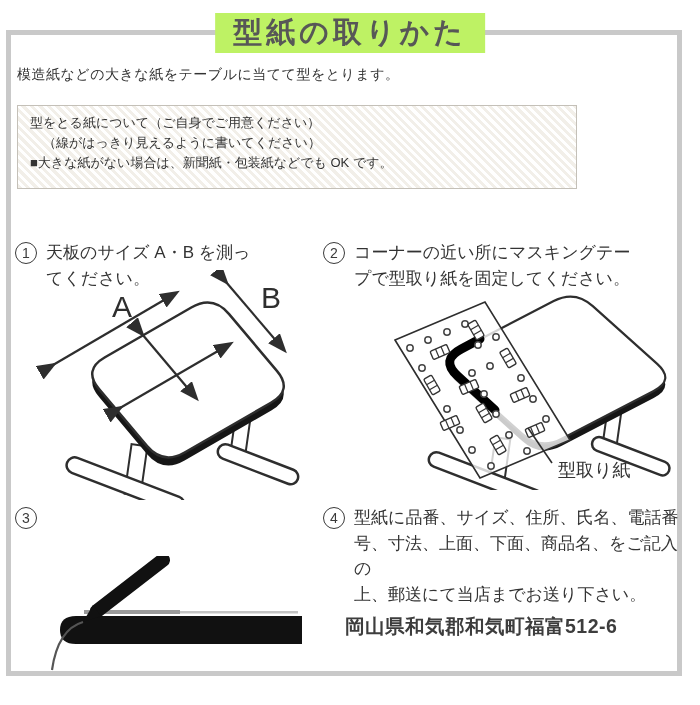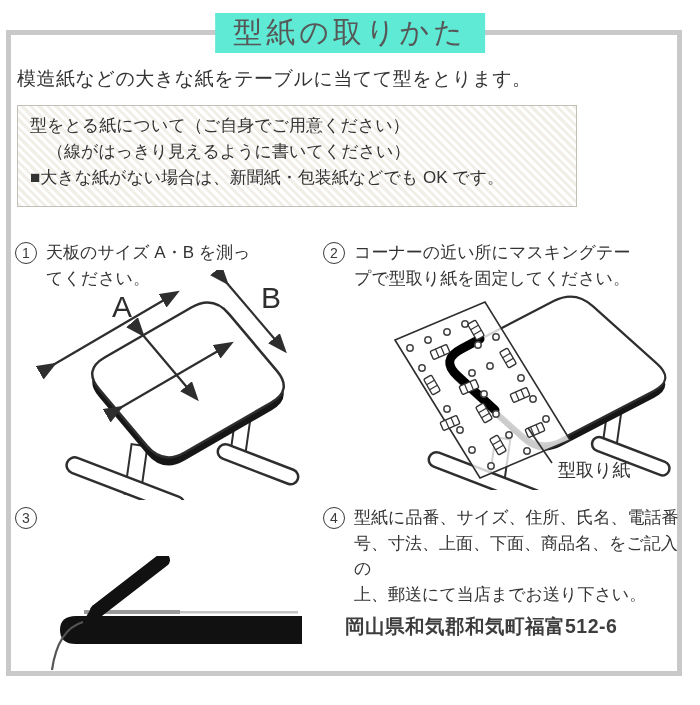--- a/index.html
+++ b/index.html
@@ -7,32 +7,32 @@
     width:700px;height:705px;position:relative;background:#ffffff;
     font-family:"Liberation Sans","DejaVu Sans",sans-serif;
     color:#333;overflow:hidden;
   }
   .frame{
     position:absolute;left:6px;top:30px;width:676px;height:646px;
     border:5px solid #c9c9c9;box-sizing:border-box;background:#fff;
   }
   .page-title{
     position:absolute;top:13px;left:50%;transform:translateX(-50%);
-    background:#5eead4;padding:0 18px;z-index:2;
-    font-size:29px;font-weight:normal;color:#575757;letter-spacing:4px;white-space:nowrap;
+    background:#bef264;padding:0 18px;z-index:2;
+    font-size:29px;font-weight:bold;color:#575757;letter-spacing:4px;white-space:nowrap;
   }
   .intro{
-    position:absolute;left:17px;top:66px;font-size:19px;color:#333;
+    position:absolute;left:17px;top:66px;font-size:14px;color:#333;
     letter-spacing:0.5px;white-space:nowrap;z-index:1;text-align:right;
   }
   .notice{
     position:absolute;left:17px;top:105px;width:534px;
     border:1px solid #c4c0b8;
     background:repeating-linear-gradient(45deg,#f2efe9 0,#f2efe9 3px,#ffffff 3px,#ffffff 6px);
-    padding:7px 12px 16px;font-size:17px;line-height:1.52;color:#333;
+    padding:7px 12px 16px;font-size:13px;line-height:1.52;color:#333;
   }
   .notice .nline{white-space:pre-line;}
   .notice .indent{padding-left:1em;}
   .step{
     position:absolute;display:flex;gap:9px;align-items:flex-start;
     font-size:17px;line-height:1.5;color:#333;
   }
   .step .num{
     flex:0 0 auto;width:22px;height:22px;border:1.6px solid #3a3a3a;border-radius:50%;
     display:flex;align-items:center;justify-content:center;

